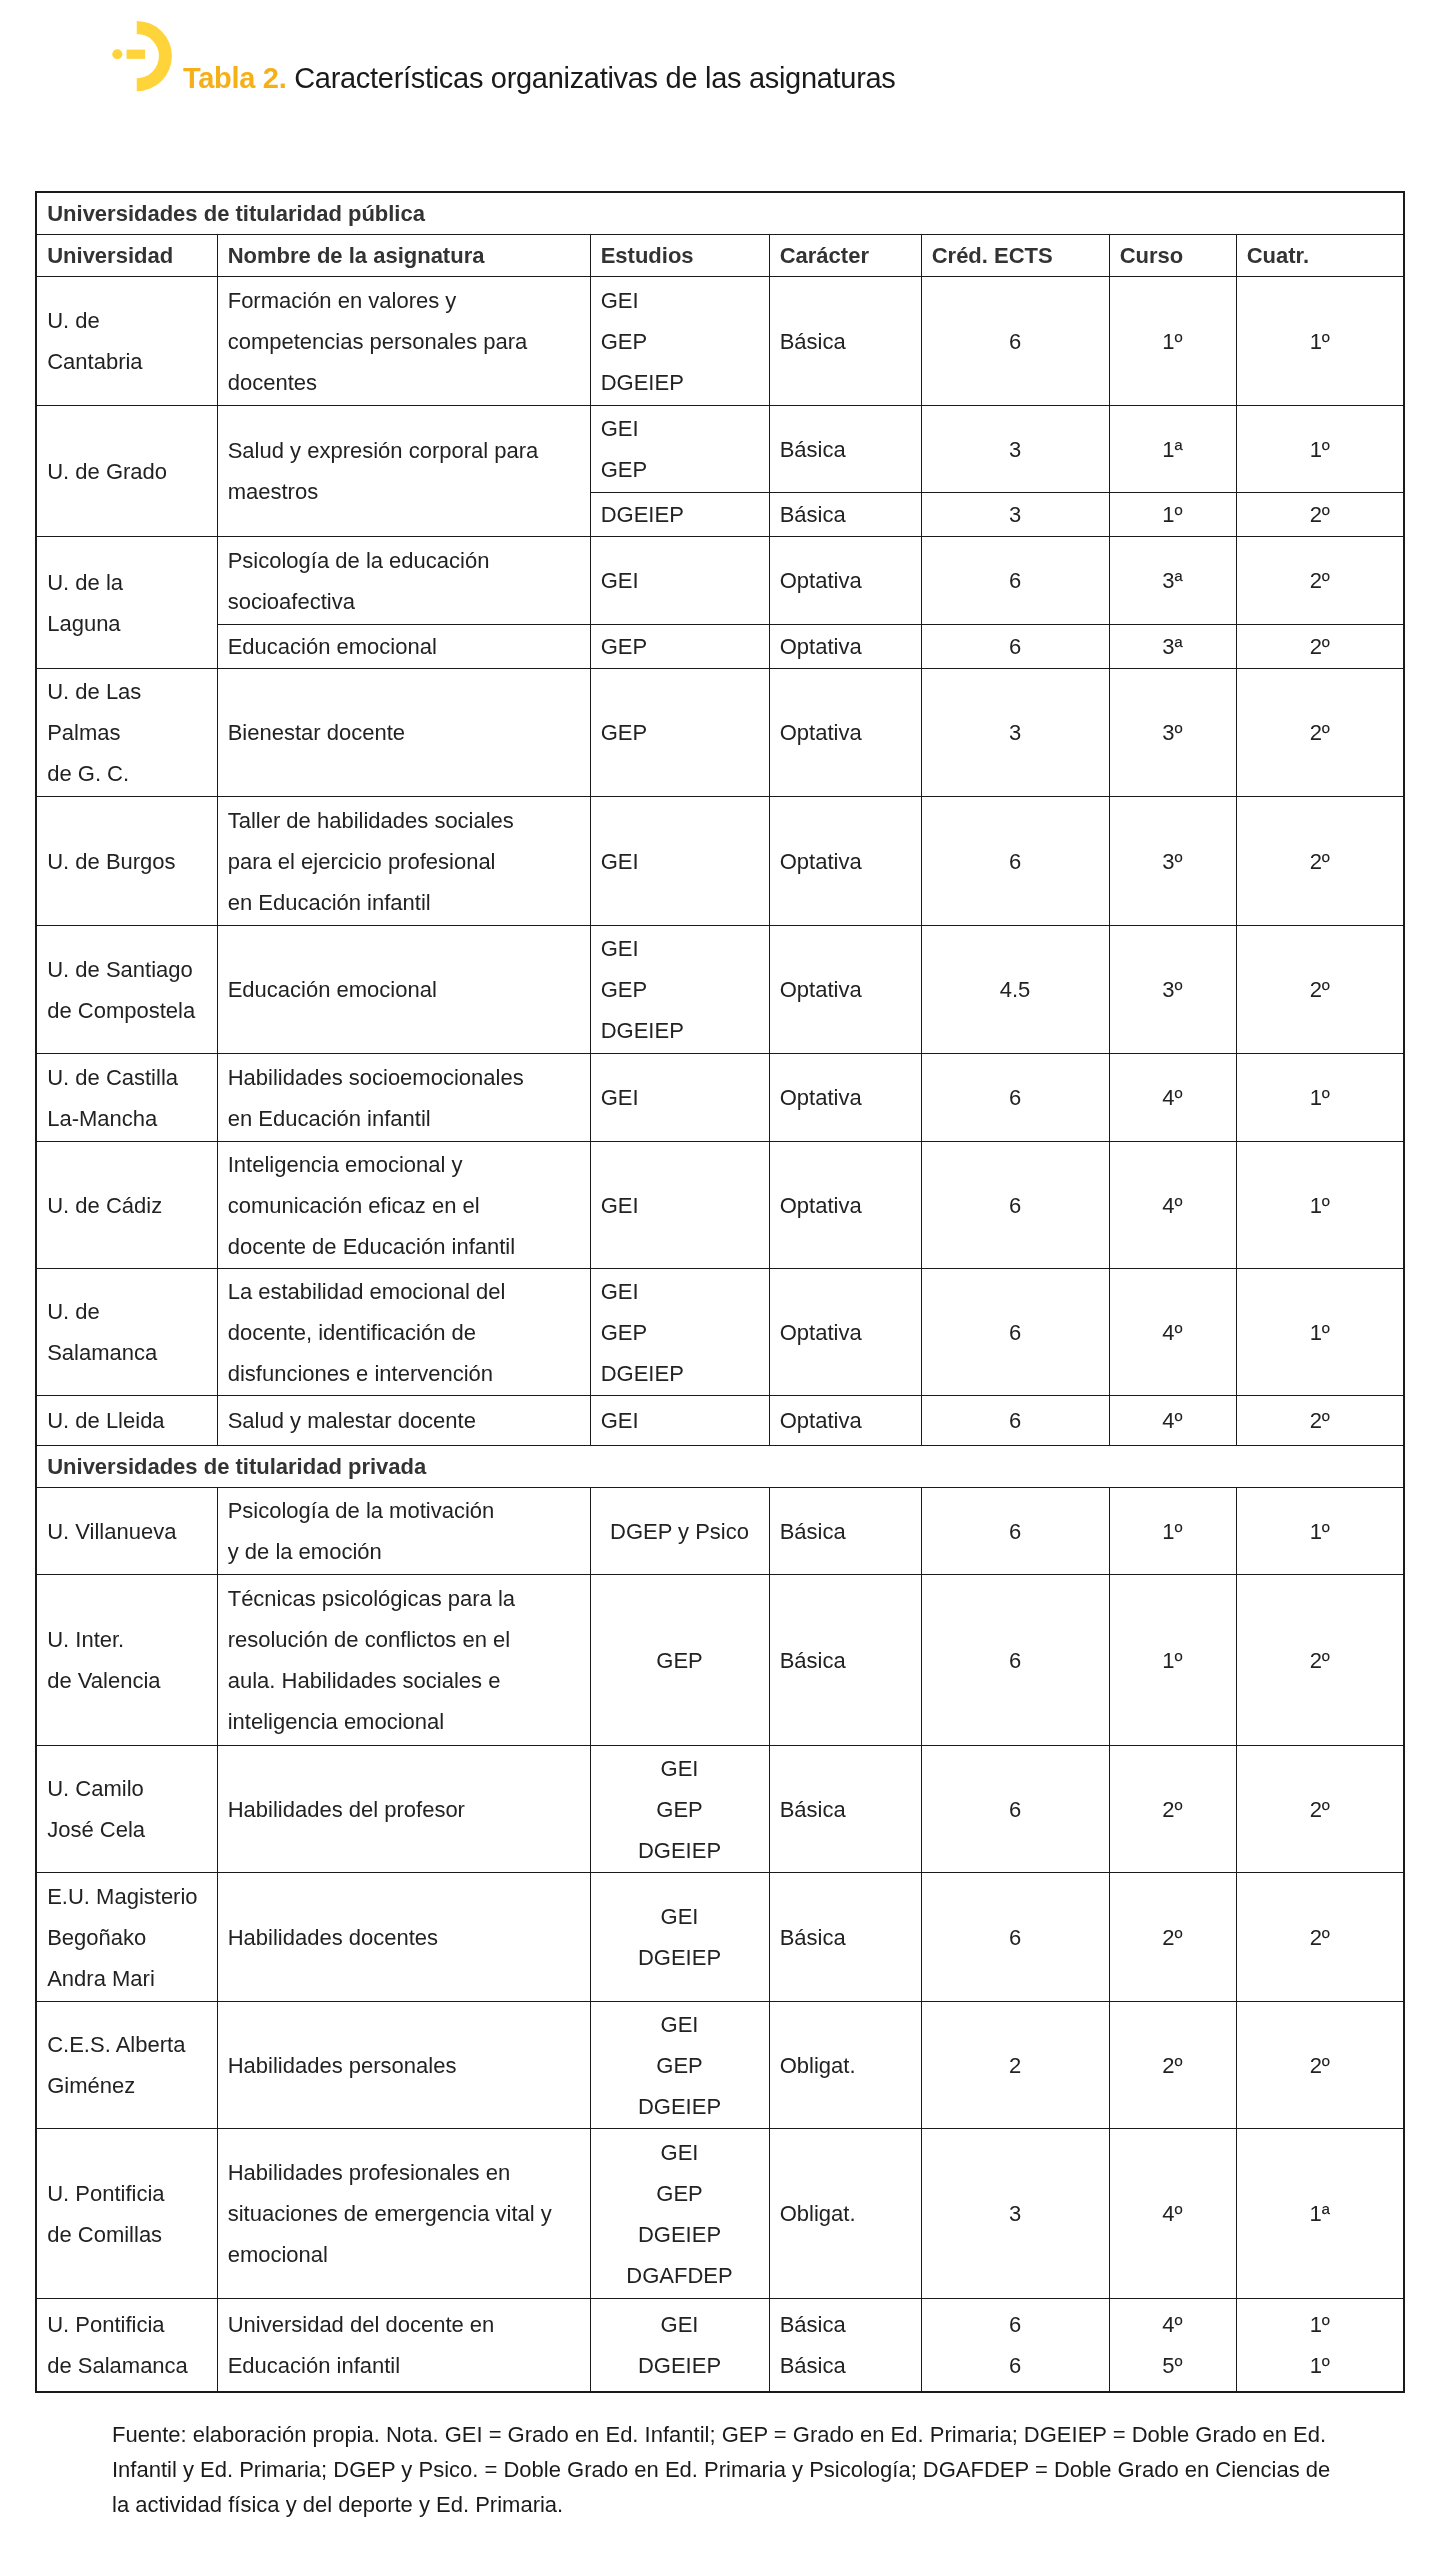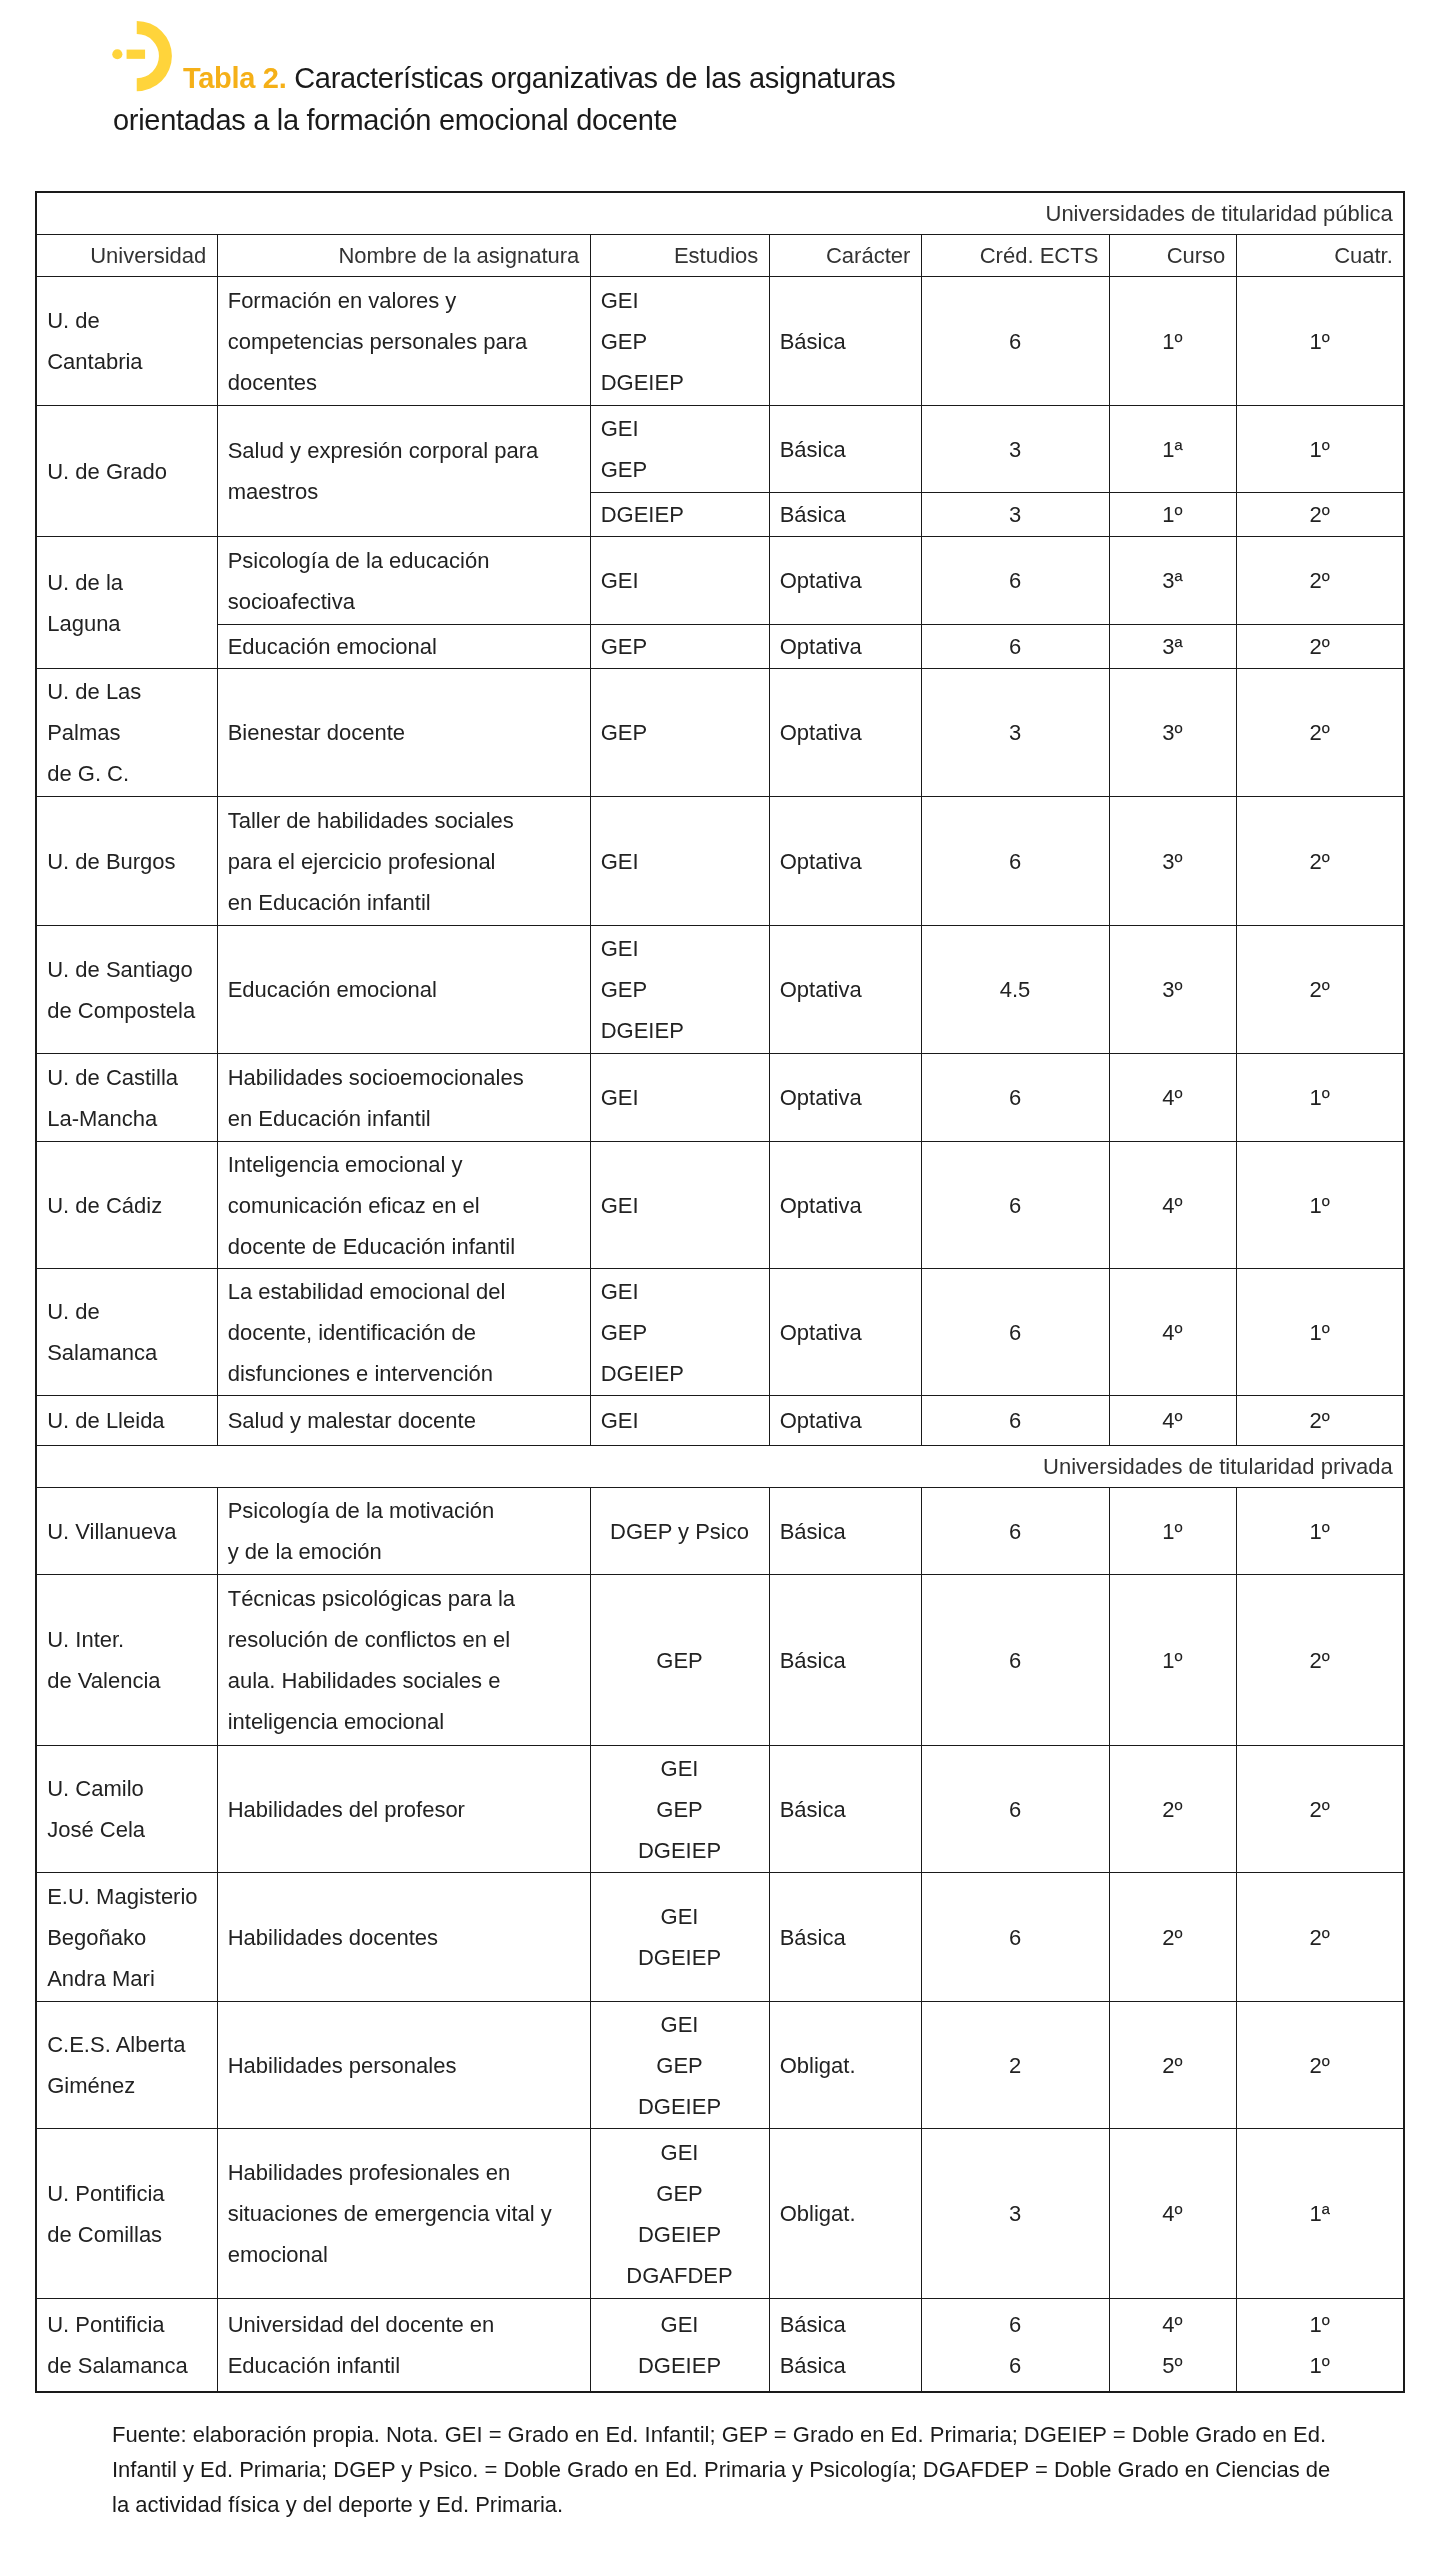--- a/index.html
+++ b/index.html
@@ -6,38 +6,37 @@
   body { width:1437px; height:2576px; position:relative; overflow:hidden;
          font-family:"Liberation Sans", sans-serif; color:#222; }
   .logo { position:absolute; left:109px; top:18.5px; width:74px; height:76px; }
   .title { position:absolute; left:113px; top:57px; width:1108px; font-size:29px; line-height:42px; color:#1a1a1a; letter-spacing:-0.3px; }
   .title .t-first { padding-left:70px; }
   .title .lbl { color:#F5B018; font-weight:bold; }
   table.tbl { position:absolute; left:35px; top:191px; width:1369px;
               border-collapse:collapse; border:2.8px solid #1a1a1a; table-layout:fixed; }
   .tbl td, .tbl th { border:1.8px solid #1a1a1a; padding:0 10.2px; font-size:22px; line-height:41px;
                      vertical-align:middle; text-align:left; font-weight:normal; overflow:hidden; }
-  .tbl th { font-weight:normal; text-align:right; color:#333; font-size:22px; }
+  .tbl th { font-weight:bold; text-align:left; color:#333; font-size:22px; }
   .tbl .section th { font-size:22px; }
   .tbl td.c { text-align:center; }
   .ln { display:block; }
   .foot { position:absolute; left:112px; top:2417px; width:1219px; font-size:22px; line-height:35px; color:#1a1a1a; }
 </style>
 </head>
 <body>
 
 <svg class="logo" viewBox="0 0 80 82">
   <circle cx="9" cy="38" r="5.5" fill="#FFD43B"></circle>
   <rect x="19" y="33" width="20" height="10" fill="#FFD43B"></rect>
   <path d="M30 2 A38 38 0 0 1 30 78 L30 64 A24 24 0 0 0 30 16 Z" fill="#FFD43B"></path>
 </svg>
 
 <div class="title">
   <div class="t-first"><span class="lbl">Tabla 2.</span> <span>Características organizativas de las asignaturas</span></div>
-  <div>orientadas a la formación emocional docente</div>
 </div>
 
 <table class="tbl">
   <colgroup>
     <col style="width:181px">
       <col style="width:373px">
       <col style="width:179px">
     <col style="width:152px">
       <col style="width:188px">
       <col style="width:127px">

